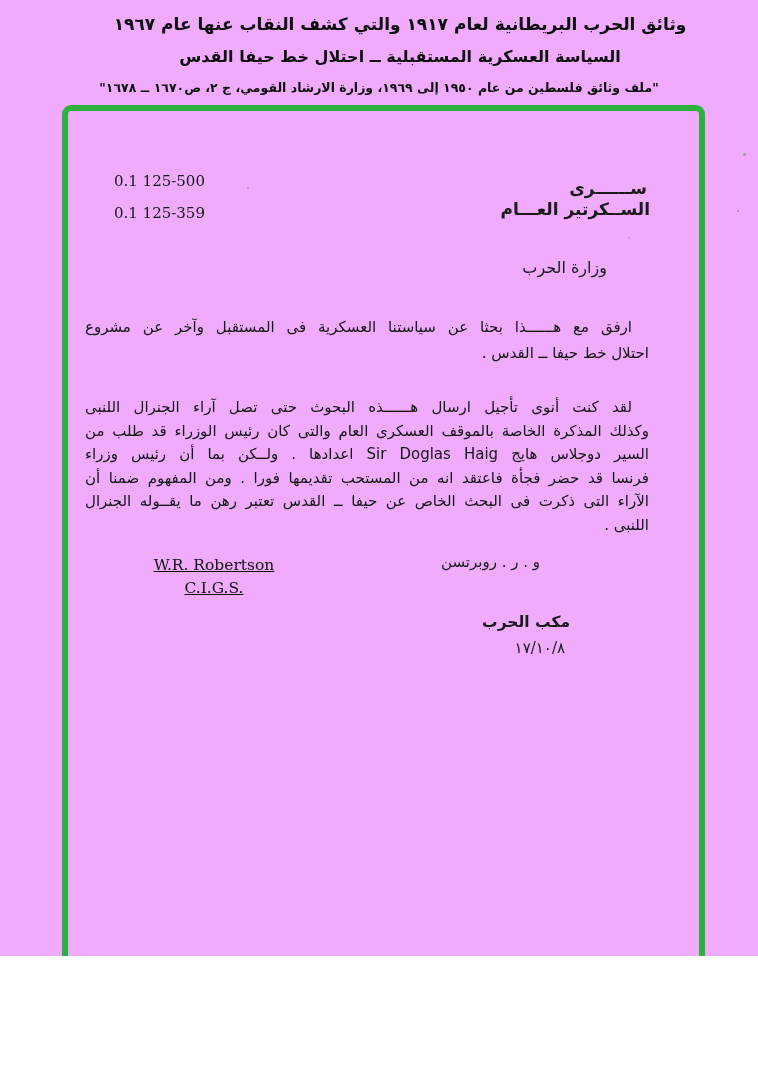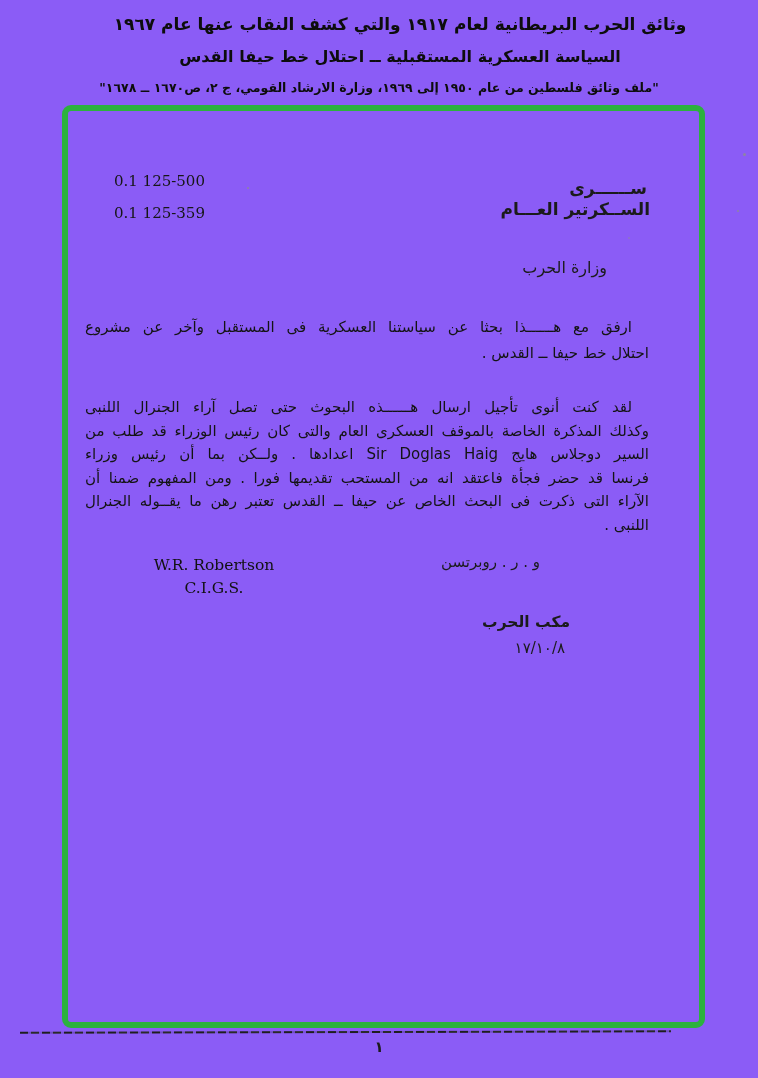--- a/index.html
+++ b/index.html
@@ -1,19 +1,19 @@
 <!DOCTYPE html>
 <html lang="ar" style="--green: #2cb13e;"><head>
 <meta charset="utf-8">
 <style>
   :root { --green:#2cb13e; --ink:#1b1b1b; }
   * { margin:0; padding:0; box-sizing:border-box; }
   html,body { background:#ffffff; }
   .page {
-    position:relative; width:758px; height:1078px; background:#8b5cf6;
+    position:relative; width:758px; height:956px; background:#f0abfc;
     font-family:"DejaVu Sans", sans-serif; color:var(--ink); overflow:hidden;
   }
   .rtl { direction:rtl; unicode-bidi:plaintext; }
   .hdr { position:absolute; text-align:center; direction:rtl; font-weight:bold; color:#0d0d0d; }
   .hl1 { top:14px; left:44px; width:712px; font-size:17px; }
   .hl2 { top:47px; left:44px; width:712px; font-size:16px; }
   .hl3 { top:80px; left:0; width:758px; font-size:12.5px; }
   .greenbox {
     position:absolute; left:62px; top:105px; width:643px; height:923px;
     border:6px solid var(--green); border-radius:9px; background:transparent;
@@ -26,21 +26,21 @@
   .ref2 { top:204px; }
   .sender { position:absolute; top:258px; right:151px; direction:rtl; font-size:16px; font-weight:500; }
   .para { position:absolute; left:85px; width:564px; direction:rtl; font-size:15px; font-weight:500; color:#141414; }
   .p1 { top:314px; line-height:26px; }
   .p2 { top:396px; line-height:23.5px; }
   .pline { text-align:justify; text-align-last:justify; }
   .pline.first { padding-right:17px; }
   .pline.last  { text-align:right; text-align-last:right; }
   .sig-ar { position:absolute; top:553px; right:218px; direction:rtl; font-size:15px; font-weight:500; }
   .sig-en { position:absolute; top:554px; left:150px; width:128px; text-align:center;
-            font-family:"DejaVu Serif","Liberation Serif",serif; font-size:15.5px; line-height:23px; color:#111; }
+            font-family:"DejaVu Serif","Liberation Serif",serif; font-size:15.5px; line-height:23px; color:#111;text-decoration:underline; }
   .office { position:absolute; top:613px; right:188px; direction:rtl; font-size:15.5px; font-weight:700; }
   .date   { position:absolute; top:639px; right:193px; direction:rtl; font-size:15px; font-weight:500; }
   .artifact-line {
     position:absolute; top:1031px; left:20px; width:651px; height:2px;
     background:repeating-linear-gradient(90deg,#1e1e1e 0 8px, rgba(30,30,30,.25) 8px 11px, #2a2a2a 11px 19px, rgba(30,30,30,.15) 19px 22px);
     transform:rotate(-0.12deg);
   }
   .pagenum { position:absolute; top:1038px; left:0; width:758px; text-align:center; font-size:15px; font-weight:bold; }
   .speck { position:absolute; background:#8f8f8f; border-radius:50%; width:3px; height:3px; opacity:.8; }
 </style>

